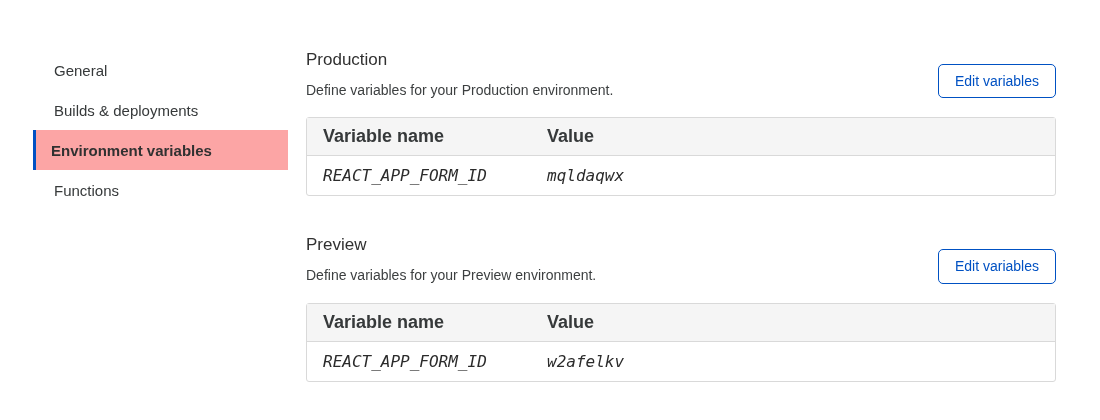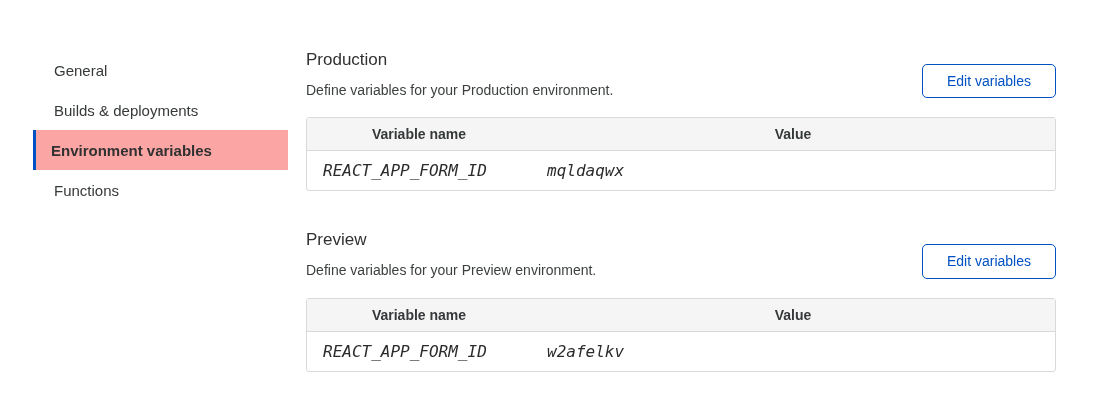--- a/index.html
+++ b/index.html
@@ -67,39 +67,39 @@
     font-size: 14px;
     color: #3c3f40;
     line-height: 1.2;
   }
   .edit-btn {
     background: #ffffff;
     border: 1px solid #0051c3;
     color: #0051c3;
     font-family: "Liberation Sans", sans-serif;
     font-size: 14px;
-    padding: 8px 24px;
+    padding: 8px 16px;
     border-radius: 5px;
     cursor: pointer;
     line-height: 1.2;
     flex-shrink: 0;
   }
 
   
   .var-table {
     width: 100%;
     border-collapse: separate;
     border-spacing: 0;
     border: 1px solid #d9d9d9;
     border-radius: 3px;
   }
   .var-table th {
     background: #f5f5f5;
-    text-align: center;
-    font-size: 14px;
+    text-align: left;
+    font-size: 18px;
     font-weight: 700;
     color: #36393a;
     padding: 8px 16px;
     border-bottom: 1px solid #d9d9d9;
   }
   .var-table th.col-name { width: 224px; }
   .var-table td {
     padding: 10px 16px;
     font-family: "DejaVu Sans Mono", monospace;
     font-size: 16px;

